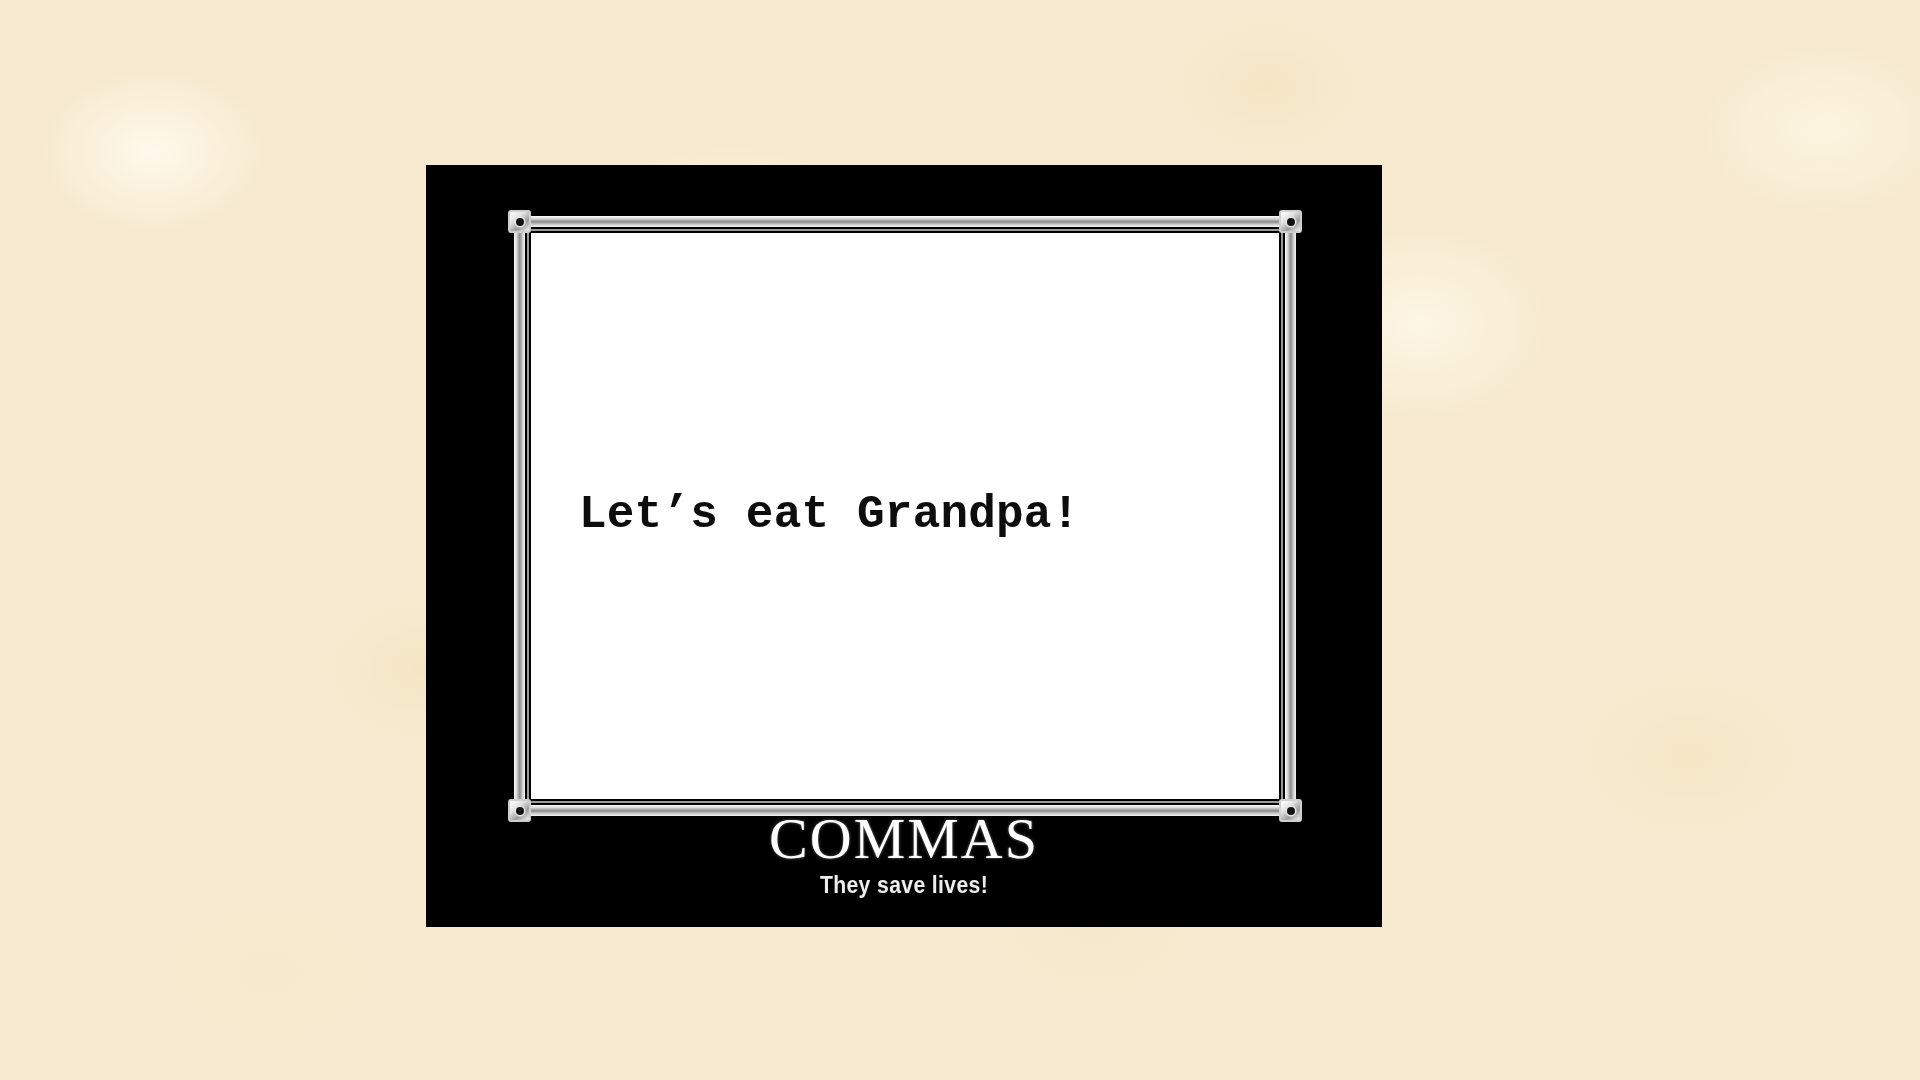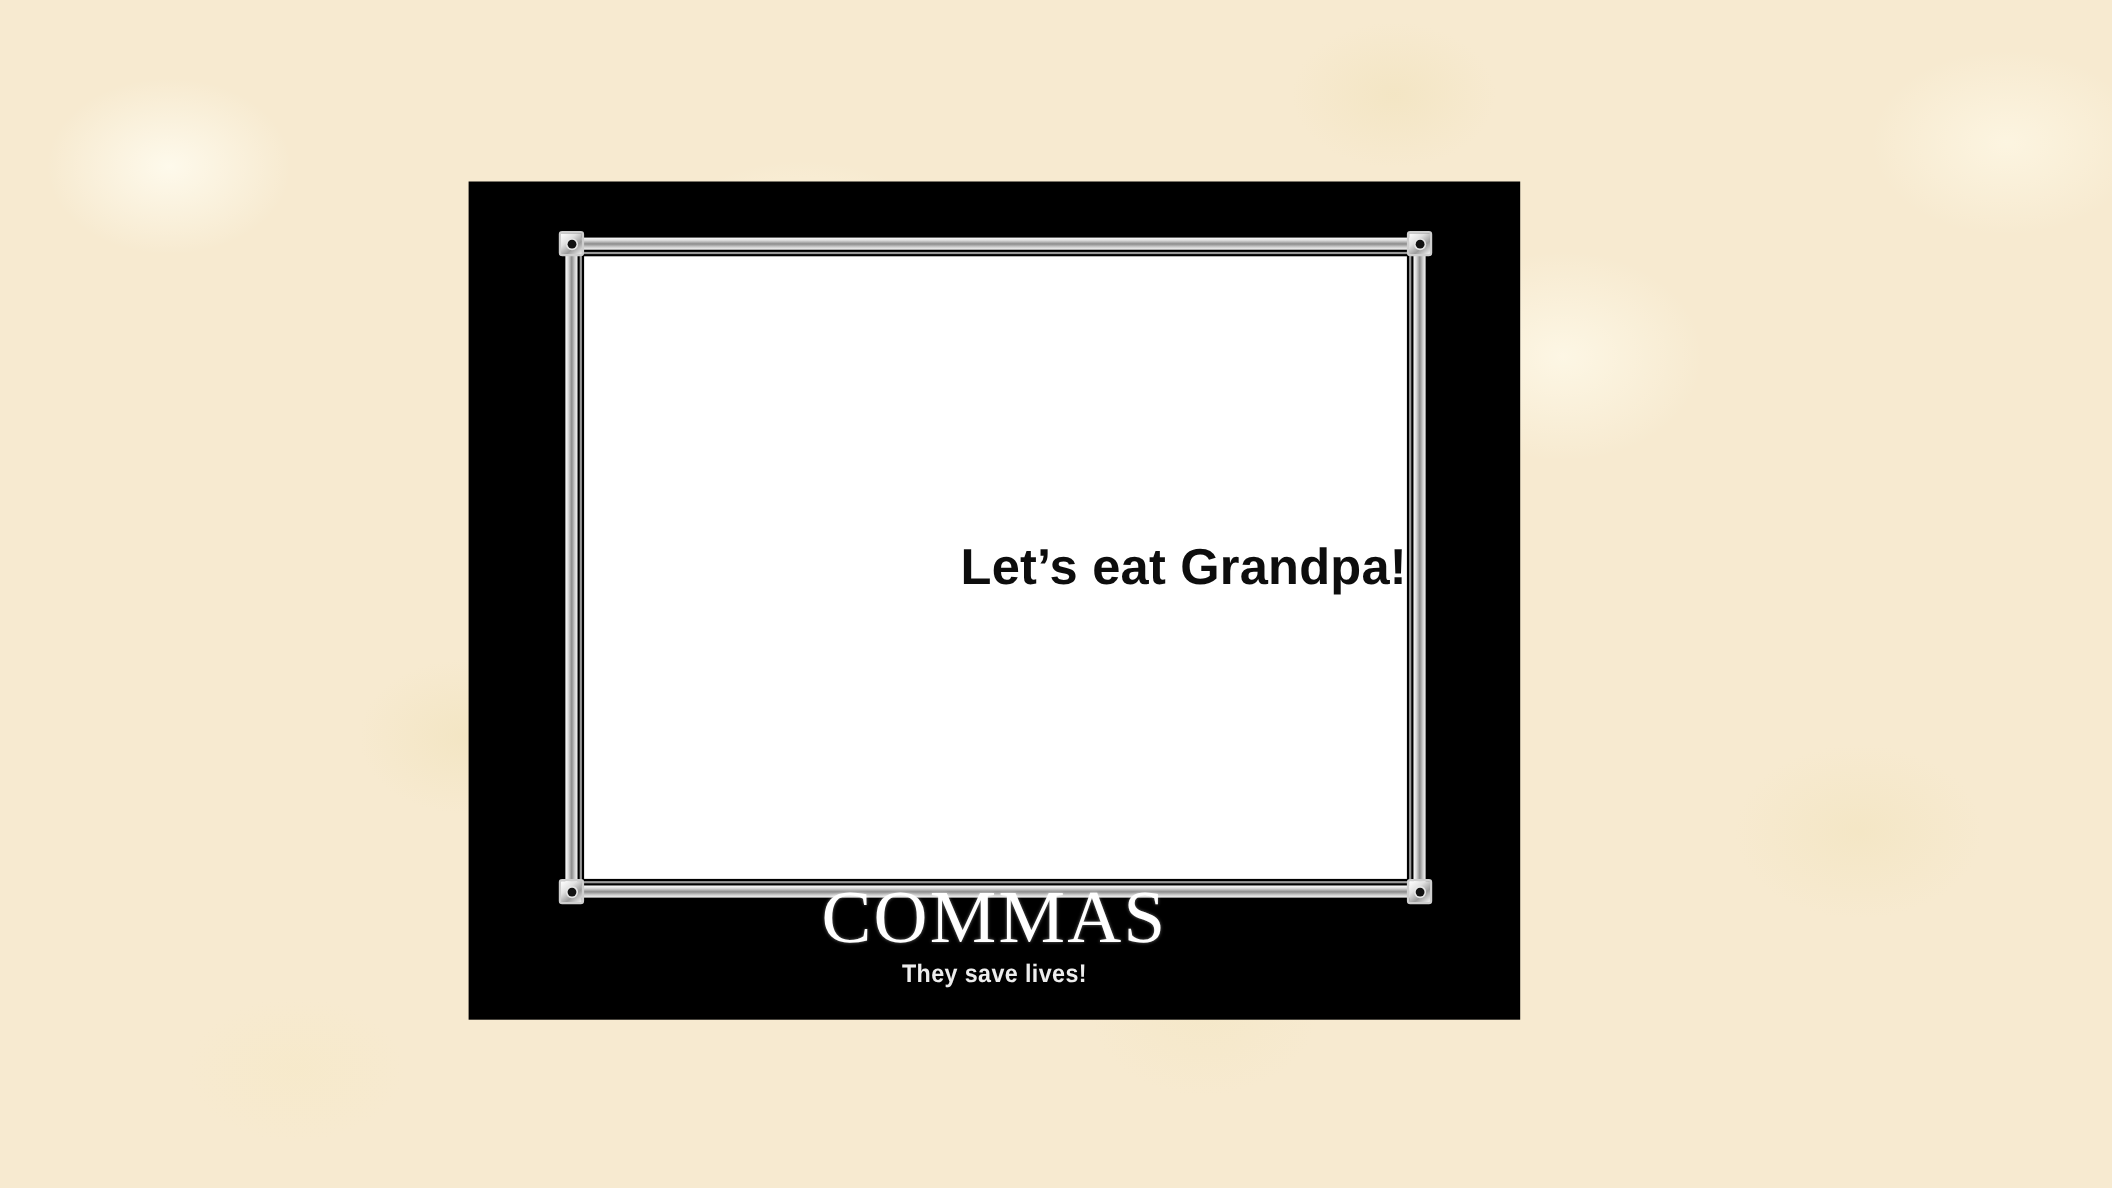--- a/index.html
+++ b/index.html
@@ -106,23 +106,23 @@
   #frame-corner-tr { right:-6px; top:-6px;  }
   #frame-corner-bl { left:-6px;  bottom:-6px; }
   #frame-corner-br { right:-6px; bottom:-6px; }
 
   
   #joke-text {
     position:absolute;
     left:0; right:0;
     top:50%;
     transform:translateY(-50%);
-    text-align:right;
+    text-align:left;
     color:#0d0d0d;
-    font-family:Liberation Sans, sans-serif;
+    font-family:Liberation Mono, monospace;
     font-weight:bold;
     font-size:46px;
     line-height:1.30;
     letter-spacing:.2px;
     padding-left:48px;
   }
   .joke-line { display:block; white-space:nowrap; }
 
   
   #caption-block {
@@ -130,21 +130,21 @@
     left:0; right:0;
     bottom:28px;
     text-align:center;
   }
 
   #caption-title {
     display:block;
     color:#ffffff;
     font-family:"Liberation Serif", serif;
     font-weight:normal;
-    font-size:68px;
+    font-size:58px;
     line-height:.95;
     letter-spacing:2px;
     text-shadow:0 0 3px rgba(255,255,255,.45);
   }
 
   #caption-subtitle {
     display:block;
     margin-top:6px;
     color:#ededed;
     font-family:"Liberation Sans", sans-serif;

